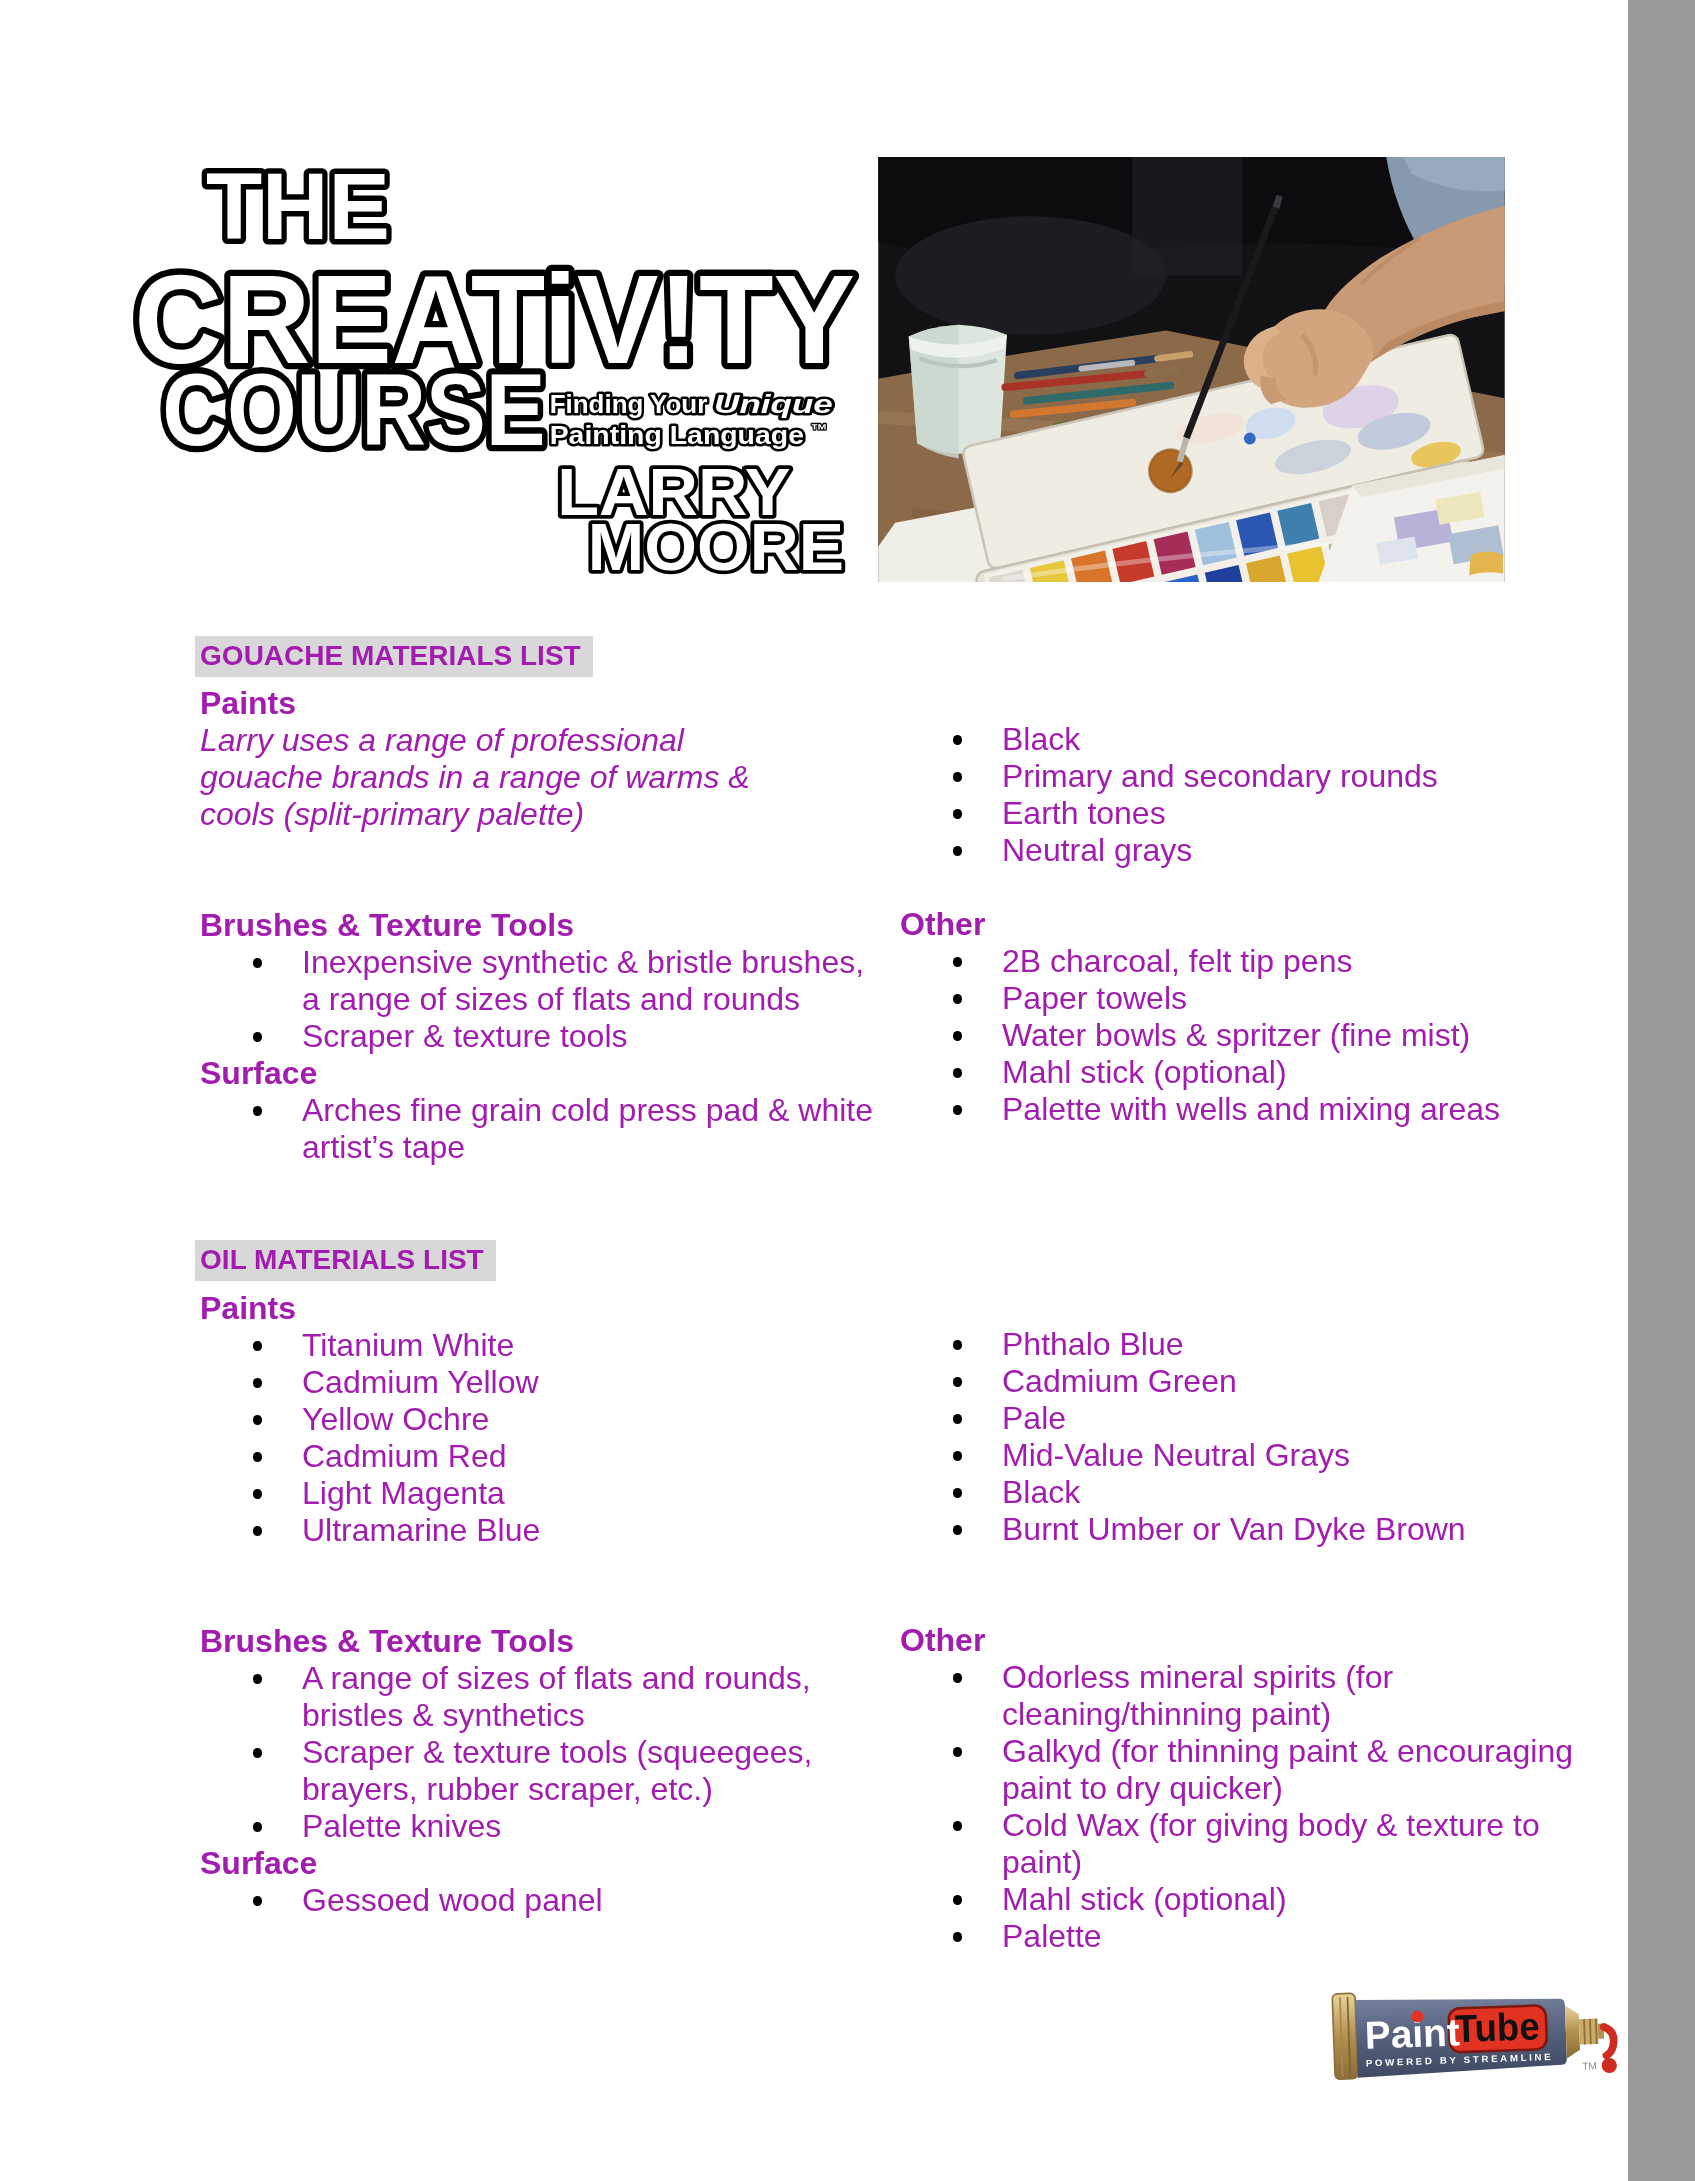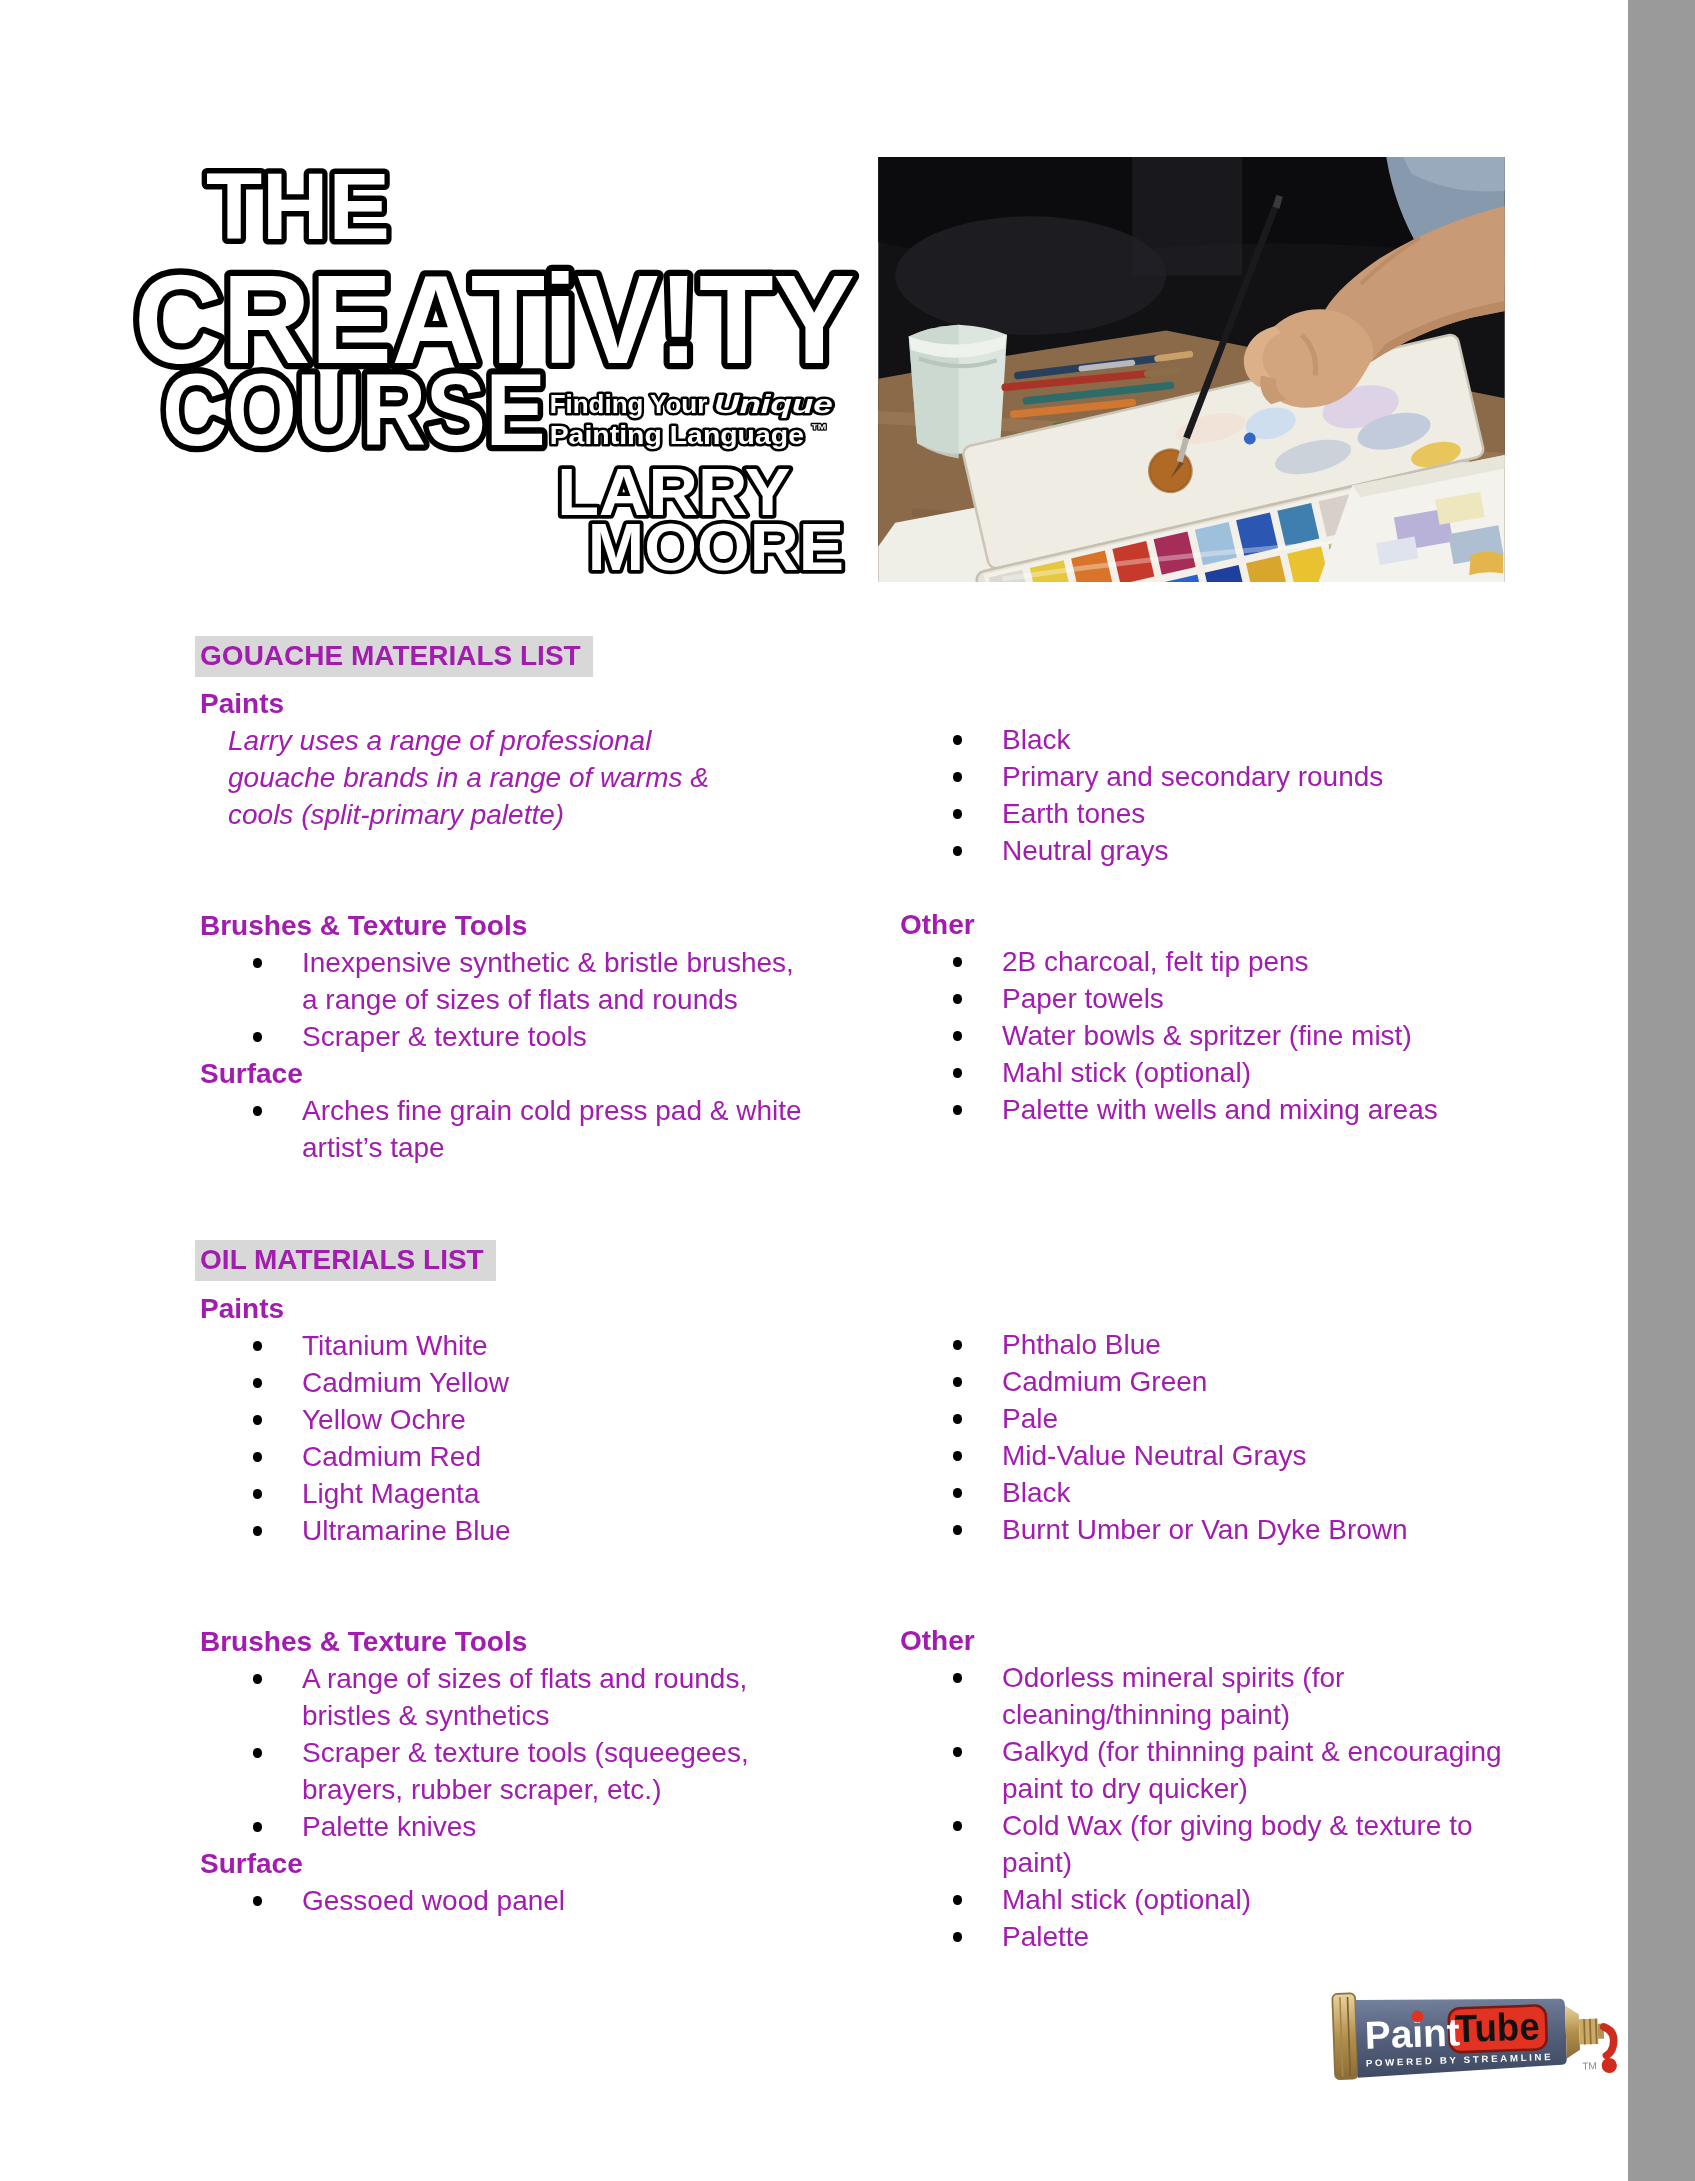--- a/index.html
+++ b/index.html
@@ -2,24 +2,24 @@
 <html style="font-size:13.6px"><head>
 <meta charset="utf-8">
 <style>
   html,body{margin:0;padding:0;background:#9a9a9a;}
   .page{
     position:relative;width:1628px;height:2182px;background:#ffffff;
     font-family:"Liberation Sans",sans-serif;color:#a21caf;overflow:hidden;
   }
   
   .col{position:absolute;width:746px;}
-  .ln{height:37px;line-height:37px;font-size:28px;white-space:nowrap;}
+  .ln{height:37px;line-height:37px;font-size:32px;white-space:nowrap;}
   .sp{height:37px;}
   .b{font-weight:bold;}
-  .it{font-style:italic;margin-left:28px;}
+  .it{font-style:italic;}
   .li{position:relative;padding-left:102px;}
   .cont{padding-left:102px;}
   .dot{position:absolute;left:53px;top:14.4px;width:9.3px;height:9.3px;border-radius:50%;background:#000;}
   .list-title{
     position:absolute;display:inline-block;background:#d8d8d8;
     font-size:28px;font-weight:bold;line-height:34px;
     padding:3.4px 12px 3.4px 5.1px;white-space:nowrap;
   }
   
   .logo-svg{position:absolute;left:119px;top:153px;width:763px;height:424px;}

